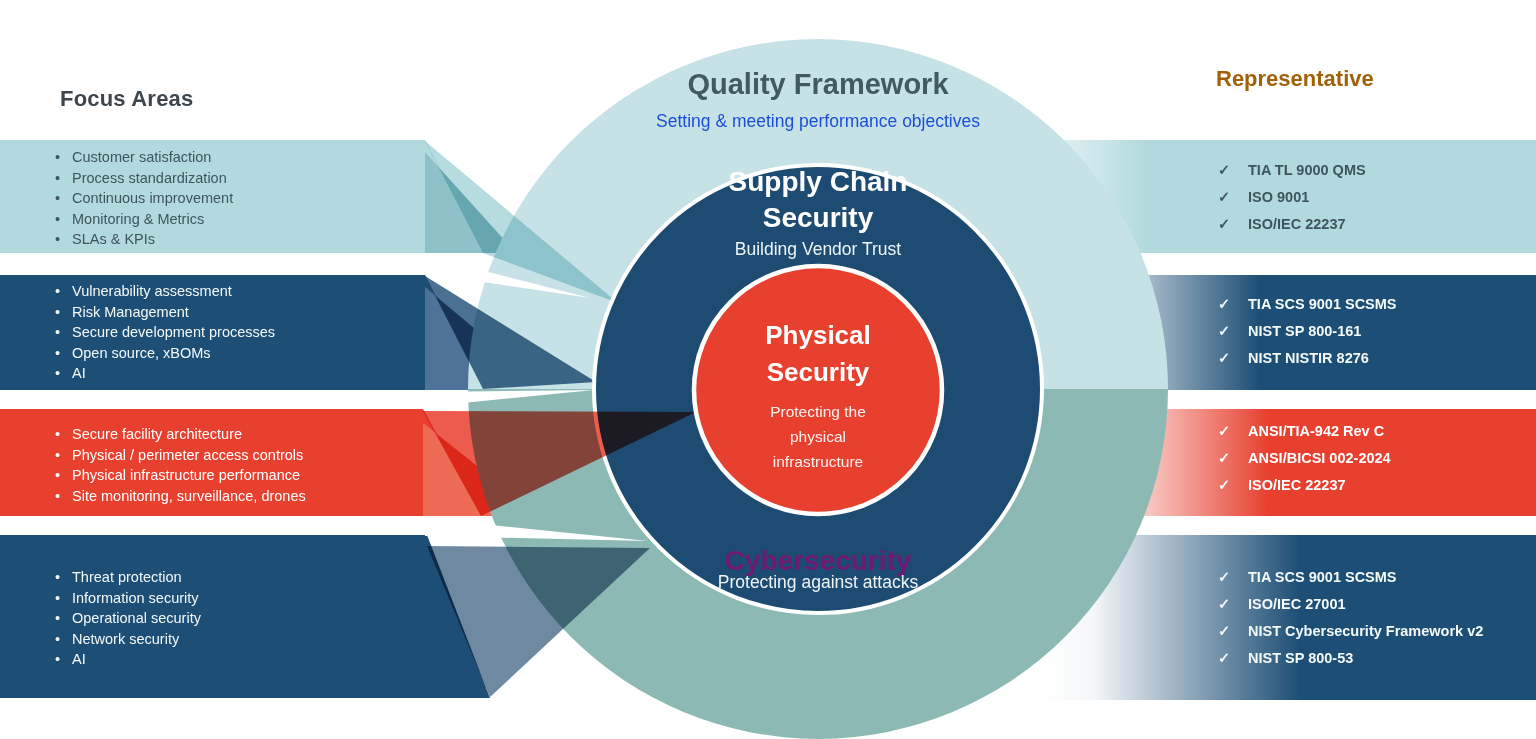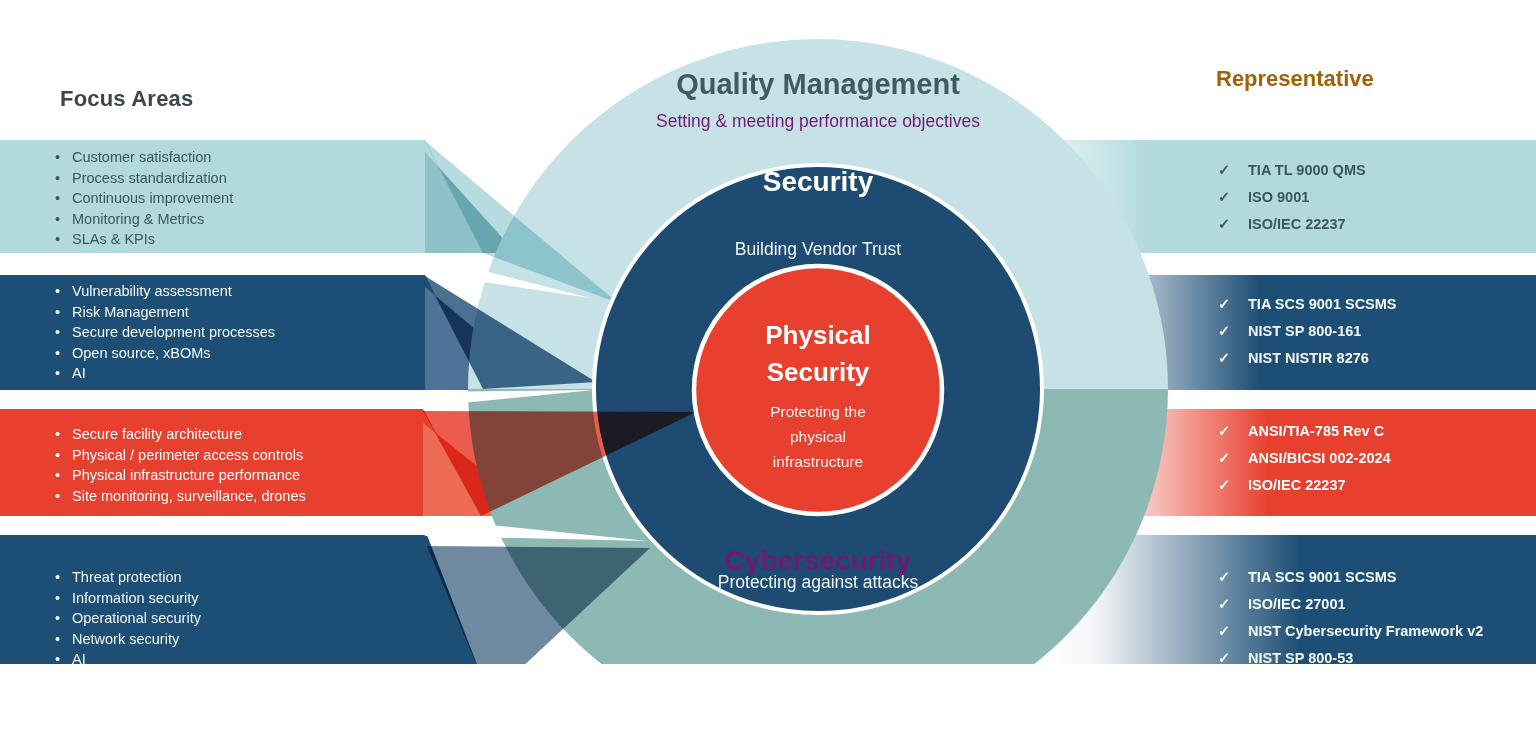--- a/index.html
+++ b/index.html
@@ -1,24 +1,24 @@
 <!DOCTYPE html>
 <html><head>
 <meta charset="utf-8">
 <style>
   html,body{margin:0;padding:0;background:#fff;}
-  .canvas{position:relative;width:1536px;height:664px;background:#fff;overflow:hidden;
+  .canvas{position:relative;width:1536px;height:739px;background:#fff;overflow:hidden;
           font-family:"Liberation Sans",sans-serif;}
   .bg{position:absolute;left:0;top:0;width:1536px;height:739px;}
   .txt{position:absolute;}
   .center{text-align:center;}
   .h-left{left:60px;top:86px;font-size:22px;font-weight:700;color:#3d454d;letter-spacing:.2px;}
   .h-right{left:1216px;top:64px;font-size:22px;font-weight:700;color:#a16207;line-height:29px;}
   .qm-title{left:568px;top:68px;width:500px;font-size:29px;font-weight:700;color:#415a62;}
-  .qm-sub{left:568px;top:111px;width:500px;font-size:17.5px;color:#701a75;}
+  .qm-sub{left:568px;top:111px;width:500px;font-size:17.5px;color:#1d4ed8;}
   .scs-title{left:618px;top:164px;width:400px;font-size:28px;font-weight:700;color:#fff;line-height:36px;}
   .scs-sub{left:618px;top:239px;width:400px;font-size:17.5px;color:#eef5f8;}
   .ph-title{left:668px;top:317px;width:300px;font-size:26px;font-weight:700;color:#fff;line-height:37px;}
   .ph-sub{left:668px;top:399px;width:300px;font-size:15.5px;color:#fdf1ef;line-height:25px;}
   .cy-title{left:618px;top:545px;width:400px;font-size:28px;font-weight:700;color:#701a75;}
   .cy-sub{left:618px;top:572px;width:400px;font-size:17.5px;color:#eef5f8;}
   .list{position:absolute;}
   .li{display:flex;align-items:baseline;}
   .focus .li{margin-bottom:3.2px;font-size:14.5px;line-height:17.4px;}
   .std .li{margin-bottom:9.5px;font-size:14.5px;line-height:17.5px;font-weight:700;}
@@ -90,24 +90,25 @@
     <polygon points="423,411 696,412 481,516" fill-opacity="0.85" style="mix-blend-mode:multiply" fill="#e7402f"></polygon>
 
     <circle cx="818" cy="390" r="124" stroke="#ffffff" stroke-width="4.5" fill="#e7402f"></circle>
   </svg>
 
   <div class="txt h-left">Focus Areas</div>
   <div class="txt h-right">
     <div>Representative</div>
   </div>
 
-  <div class="txt center qm-title">Quality Management</div>
+  <div class="txt center qm-title">Quality Framework</div>
   <div class="txt center qm-sub">Setting &amp; meeting performance objectives</div>
 
   <div class="txt center scs-title">
+    <div>Supply Chain</div>
     <div>Security</div>
   </div>
   <div class="txt center scs-sub">Building Vendor Trust</div>
 
   <div class="txt center ph-title">
     <div>Physical</div>
     <div>Security</div>
   </div>
   <div class="txt center ph-sub">
     <div>Protecting the</div>
@@ -227,21 +228,21 @@
         <span>NIST SP 800-161</span>
       </div>
       <div class="li">
         <span class="mk">✓</span>
         <span>NIST NISTIR 8276</span>
       </div>
     </div>
   <div class="list std c-white2" style="left:1218px;top:423px;width:320px">
       <div class="li">
         <span class="mk">✓</span>
-        <span>ANSI/TIA-785 Rev C</span>
+        <span>ANSI/TIA-942 Rev C</span>
       </div>
       <div class="li">
         <span class="mk">✓</span>
         <span>ANSI/BICSI 002-2024</span>
       </div>
       <div class="li">
         <span class="mk">✓</span>
         <span>ISO/IEC 22237</span>
       </div>
     </div>

